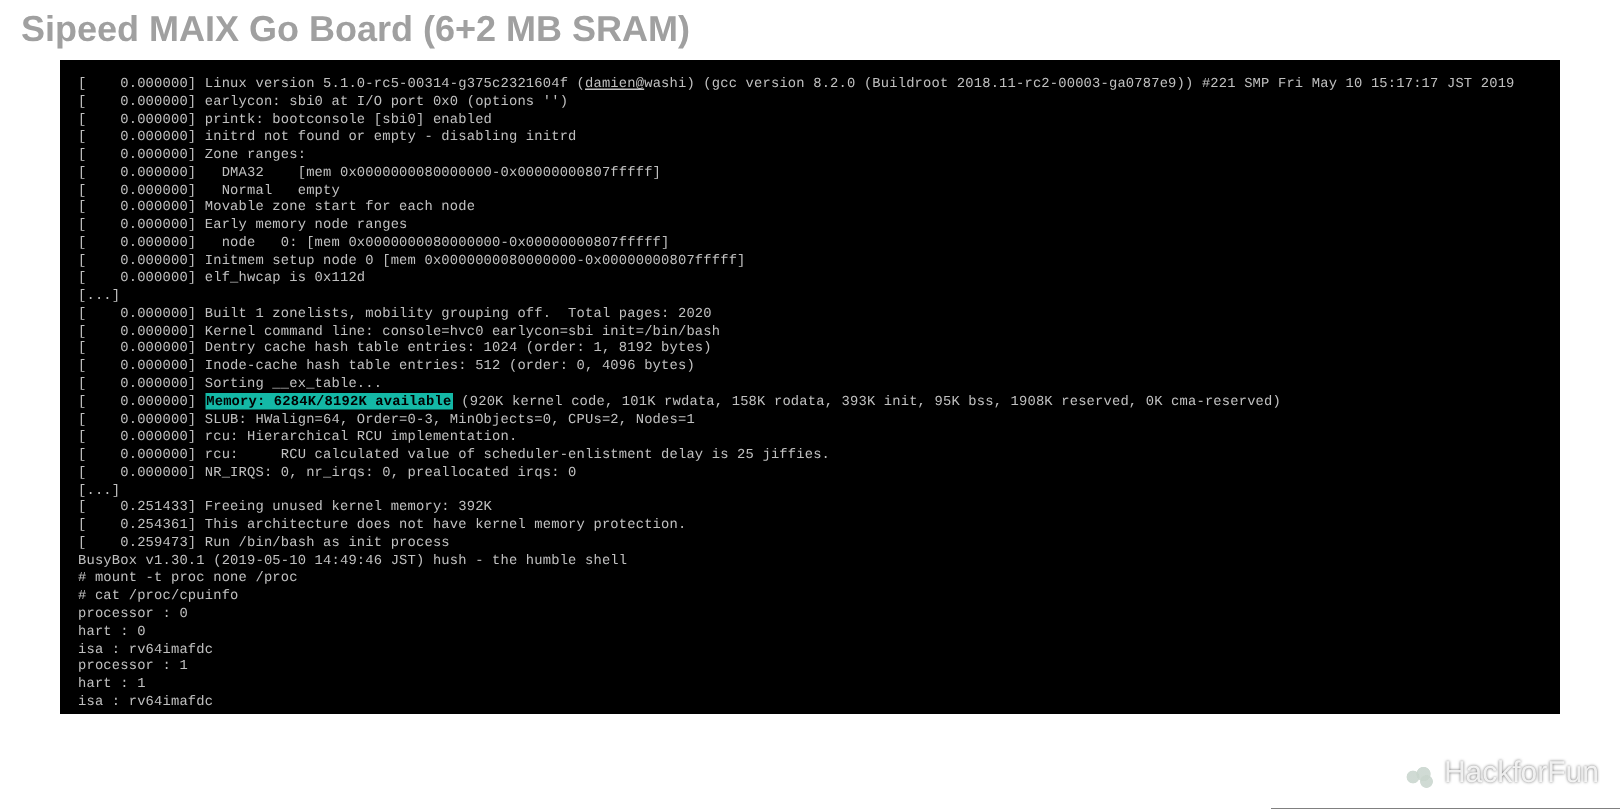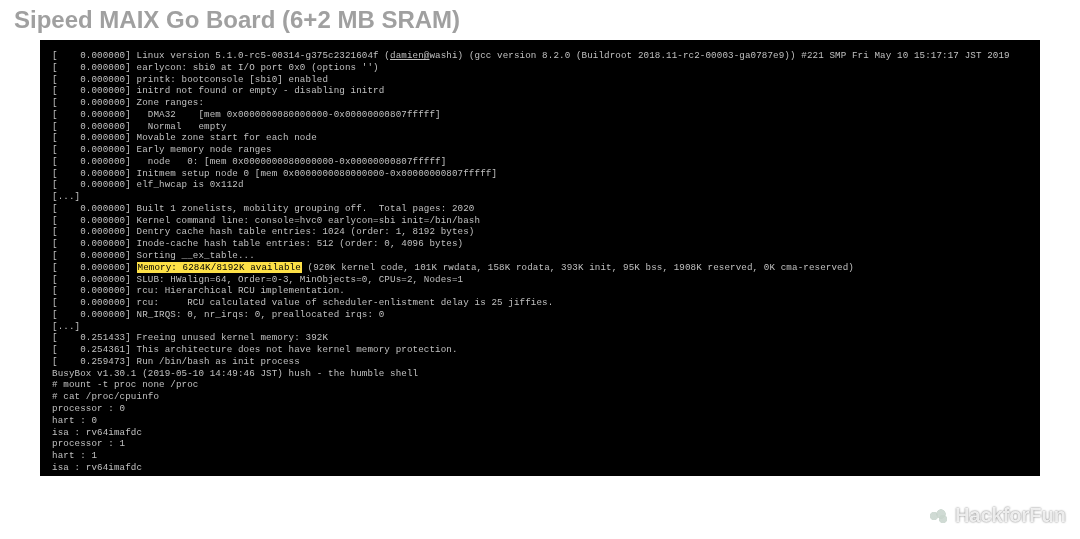--- a/index.html
+++ b/index.html
@@ -27,34 +27,35 @@
       padding: 10px 12px;
       width: 1000px;
       height: 436px;
       overflow: hidden;
       white-space: pre;
       letter-spacing: 0.12px;
     }
     .terminal .line { display: block; }
     .underline { text-decoration: underline; }
     .hl {
-      background: #fde047;
+      background: #14b8a6;
       color: #000000;
       padding: 0 1px;
+      font-weight: bold;
     }
     .watermark {
       position: absolute;
       right: 14px;
       bottom: 12px;
       color: rgba(255,255,255,0.85);
       font-family: Arial, sans-serif;
       font-size: 20px;
-      font-weight: bold;
+      font-weight: normal;
       display: flex;
-      align-items: center;
+      align-items: flex-end;
       gap: 6px;
       text-shadow: 0 0 2px rgba(0,0,0,0.6);
     }
     .watermark .bubble {
       display: inline-block;
       width: 22px;
       height: 18px;
       background:
         radial-gradient(circle at 7px 9px, rgba(190,205,195,0.85) 4px, transparent 4.5px),
         radial-gradient(circle at 14px 7px, rgba(190,205,195,0.85) 4.5px, transparent 5px),

